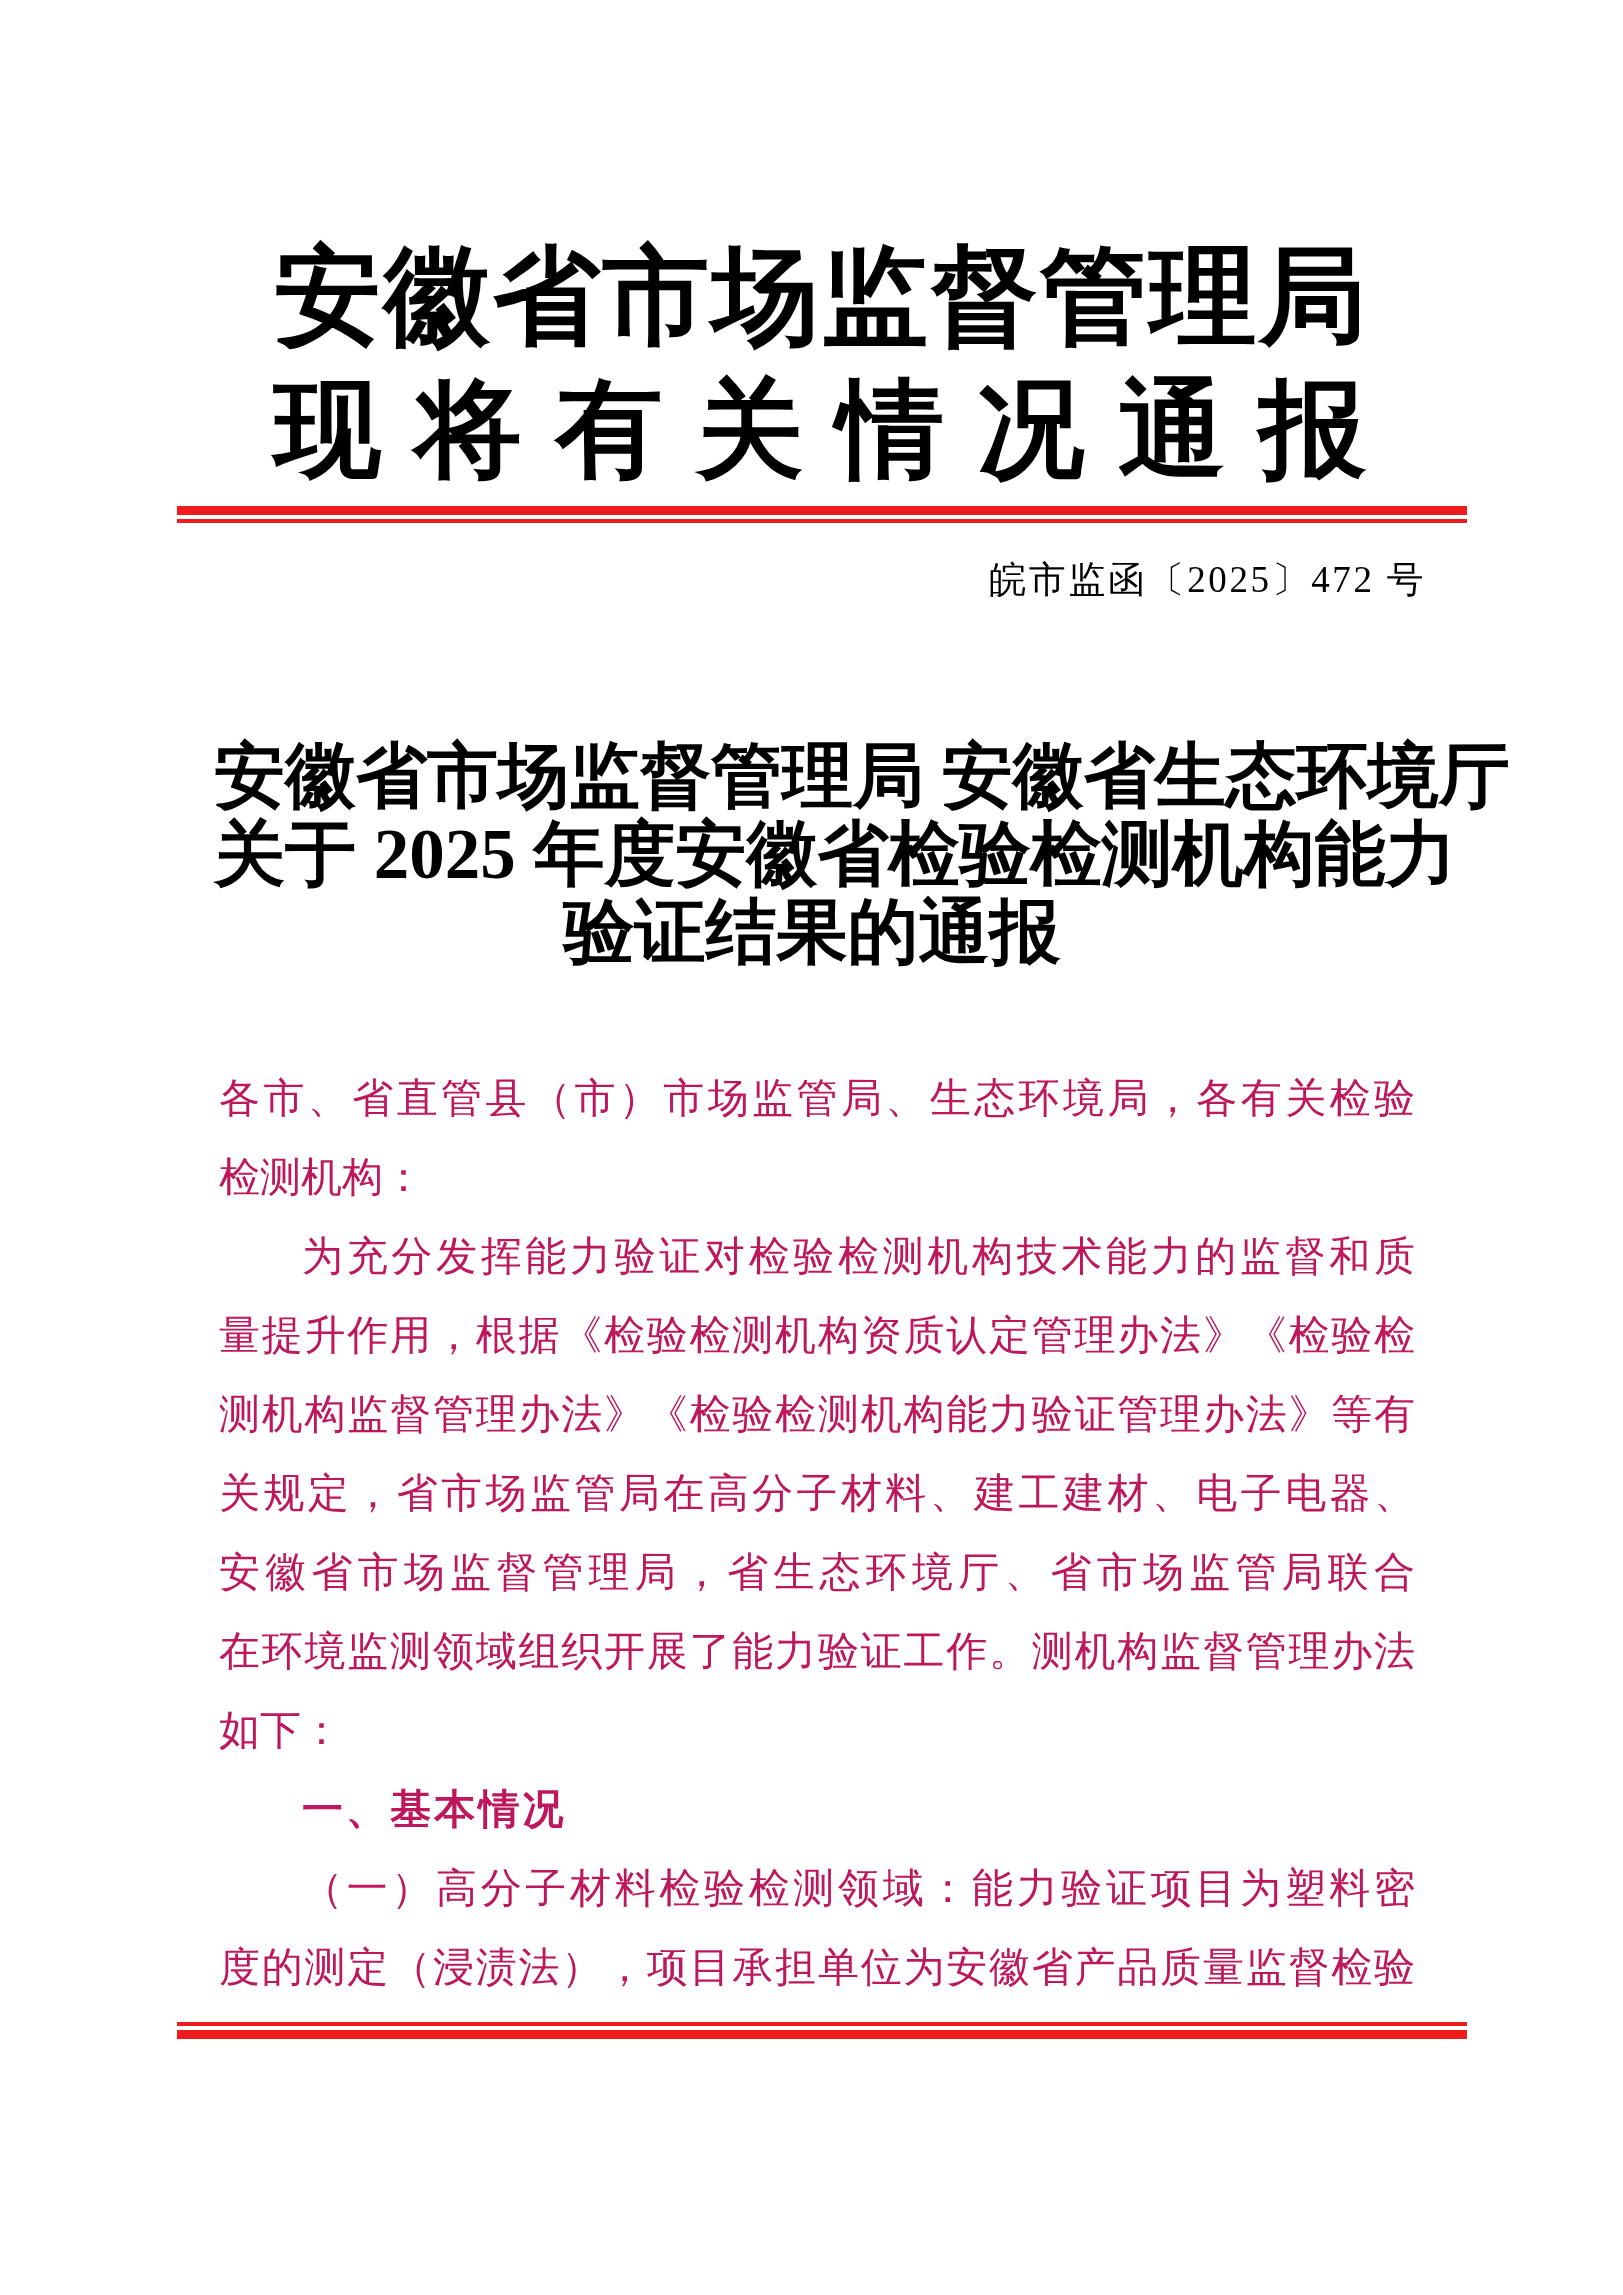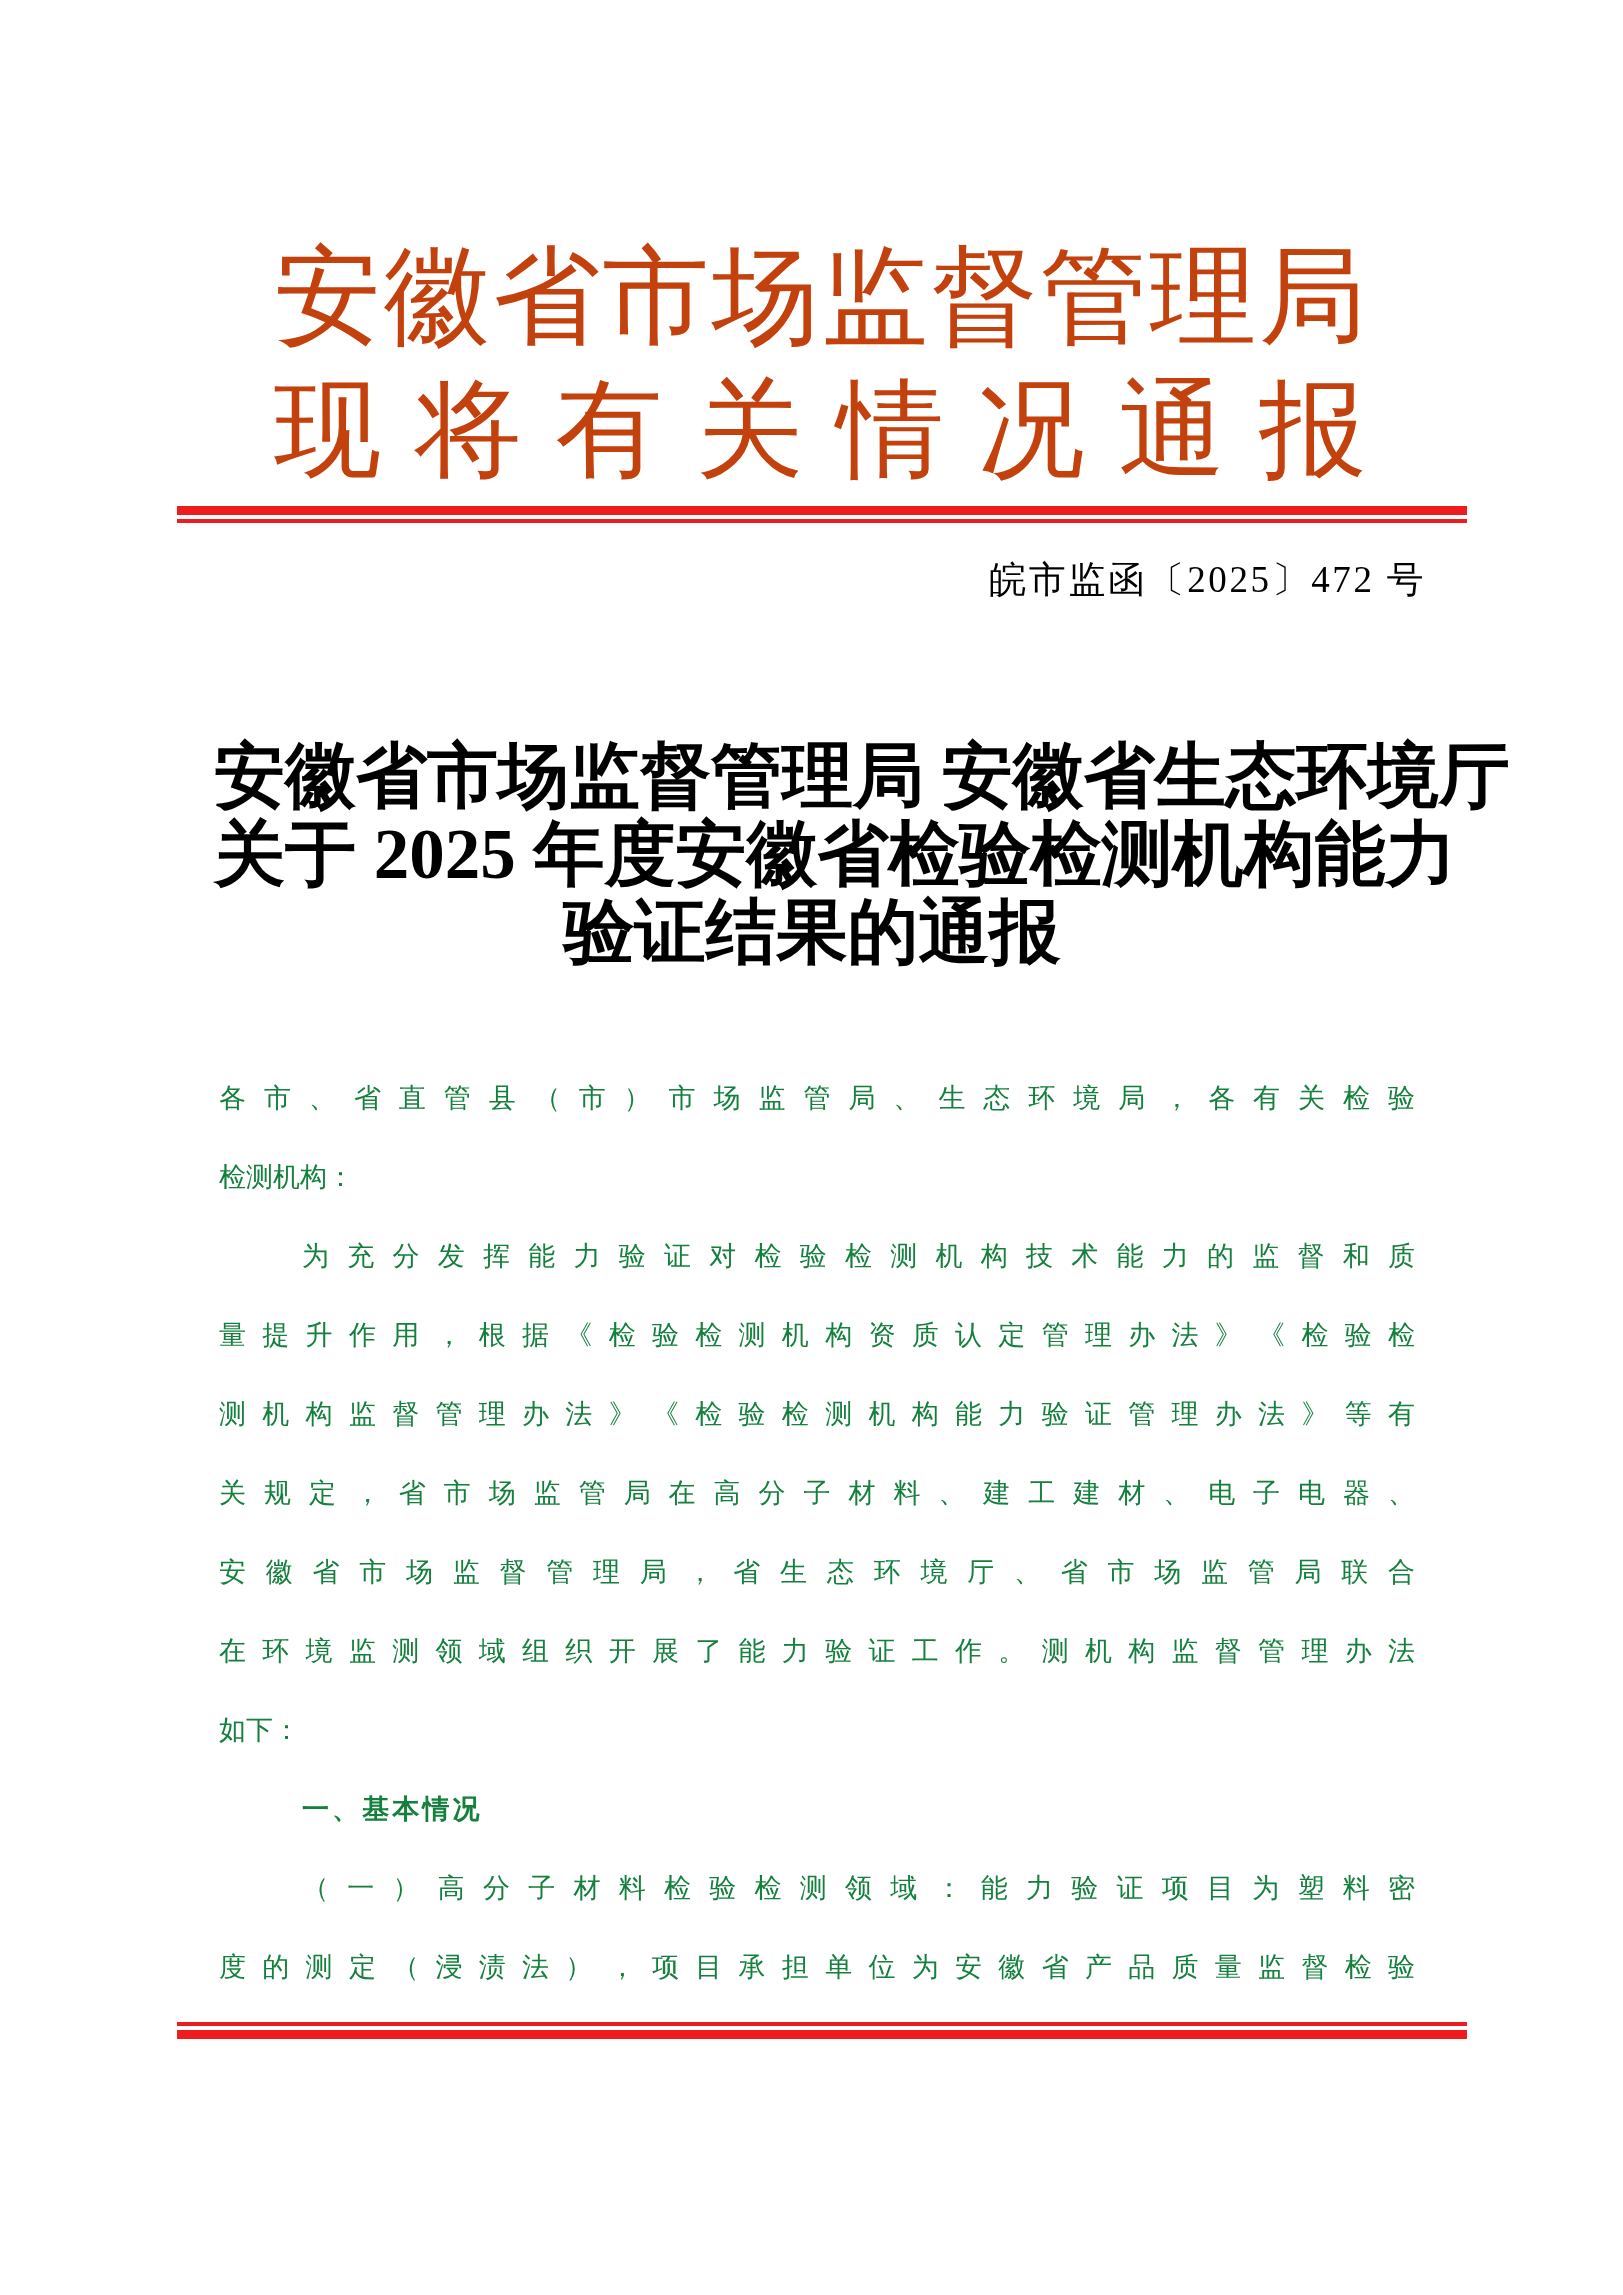--- a/index.html
+++ b/index.html
@@ -15,22 +15,22 @@
   }
 
   
   .org-name {
     position:absolute;
     left:274px;
     width:1092px;
     height:133px;
     line-height:133px;
     font-size:107px;
-    font-weight:normal;
-    color:#c2410c;
+    font-weight:bold;
+    color:#000000;
     white-space:nowrap;
     text-align:justify;
     text-align-last:justify;
     letter-spacing:0;
   }
   .org-line1 { top:231px; }
   .org-line2 { top:364px; }
 
   .rule {
     position:absolute;
@@ -71,22 +71,22 @@
   
   .doc-body {
     position:absolute;
     top:1059px;
     left:219px;
     width:1196px;
   }
   .bl {
     height:79px;
     line-height:79px;
-    font-size:27px;
-    color:#15803d;
+    font-size:41px;
+    color:#be185d;
     text-align:justify;
     text-align-last:left;
     white-space:nowrap;
   }
   .bl.j   { text-align-last:justify; white-space:normal; }
   .bl.ind { text-indent:83px; }
   .bl.hd  { font-family:"Liberation Sans", sans-serif; font-weight:bold; letter-spacing:3.1px; }
 </style>
 </head>
 <body>

